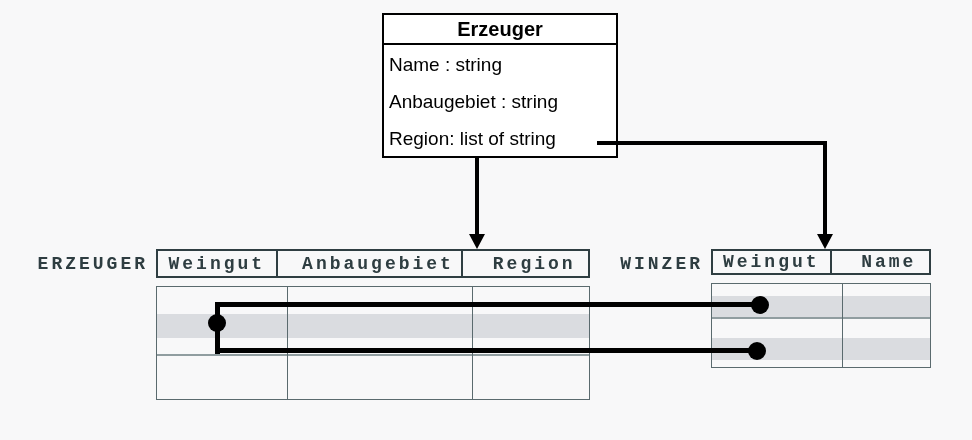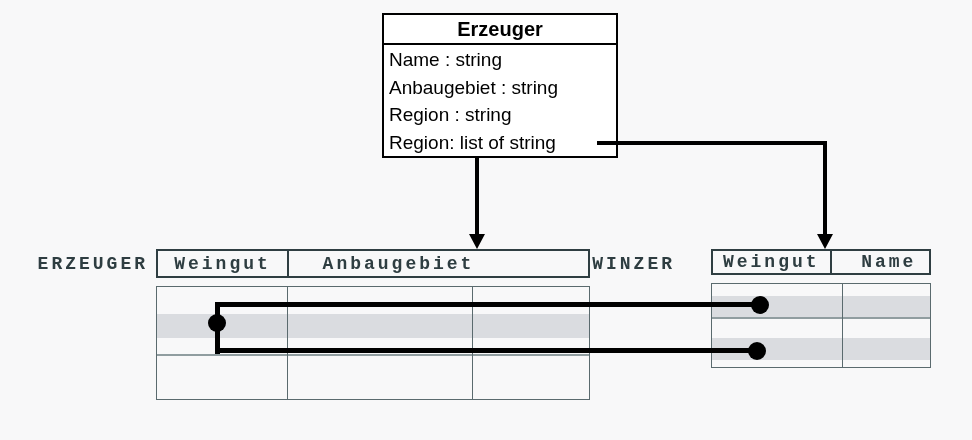--- a/index.html
+++ b/index.html
@@ -43,45 +43,45 @@
 </head>
 <body>
 
 <div id="canvas">
 
   <div class="classbox">
     <div class="classbox-title">Erzeuger</div>
     <div class="classbox-attrs">
       <div class="attr">Name : string</div>
       <div class="attr">Anbaugebiet : string</div>
-      <div class="attr">Region : string</div>
       <div class="attr">Region: list of string</div>
     </div>
   </div>
 
   <div class="vline" style="left:475px;top:158px;width:4px;height:77px;"></div>
   <div class="arrowhead" style="left:469px;top:234px;"></div>
 
   <div class="hline" style="left:597px;top:141px;width:230px;height:4px;"></div>
   <div class="vline" style="left:823px;top:141px;width:4px;height:94px;"></div>
   <div class="arrowhead" style="left:817px;top:234px;"></div>
 
   <div class="tbl-label" style="left:30px;top:255px;width:118px;">ERZEUGER</div>
   <div class="thead" style="left:156px;top:249px;width:434px;height:29px;">
     <div class="cell" style="width:131px;">Weingut</div>
     <div class="cell" style="width:185px;">Anbaugebiet</div>
+    <div class="cell" style="width:118px;">Region</div>
   </div>
   <div class="tbody" style="left:156px;top:286px;width:434px;height:114px;">
     <div class="rowband" style="top:27px;height:24px;"></div>
     <div class="rowline" style="top:67px;"></div>
     <div class="colsep" style="left:129.5px;"></div>
     <div class="colsep" style="left:314.5px;"></div>
   </div>
 
-  <div class="tbl-label" style="left:585px;top:255px;width:90px;">WINZER</div>
+  <div class="tbl-label" style="left:613px;top:255px;width:90px;">WINZER</div>
   <div class="thead" style="left:711px;top:249px;width:220px;height:26px;">
     <div class="cell" style="width:131px;">Weingut</div>
     <div class="cell" style="width:89px;">Name</div>
   </div>
   <div class="tbody" style="left:711px;top:283px;width:220px;height:85px;">
     <div class="rowband" style="top:12px;height:21px;"></div>
     <div class="rowline" style="top:33px;"></div>
     <div class="rowband" style="top:54px;height:22px;"></div>
     <div class="colsep" style="left:129.5px;"></div>
   </div>

